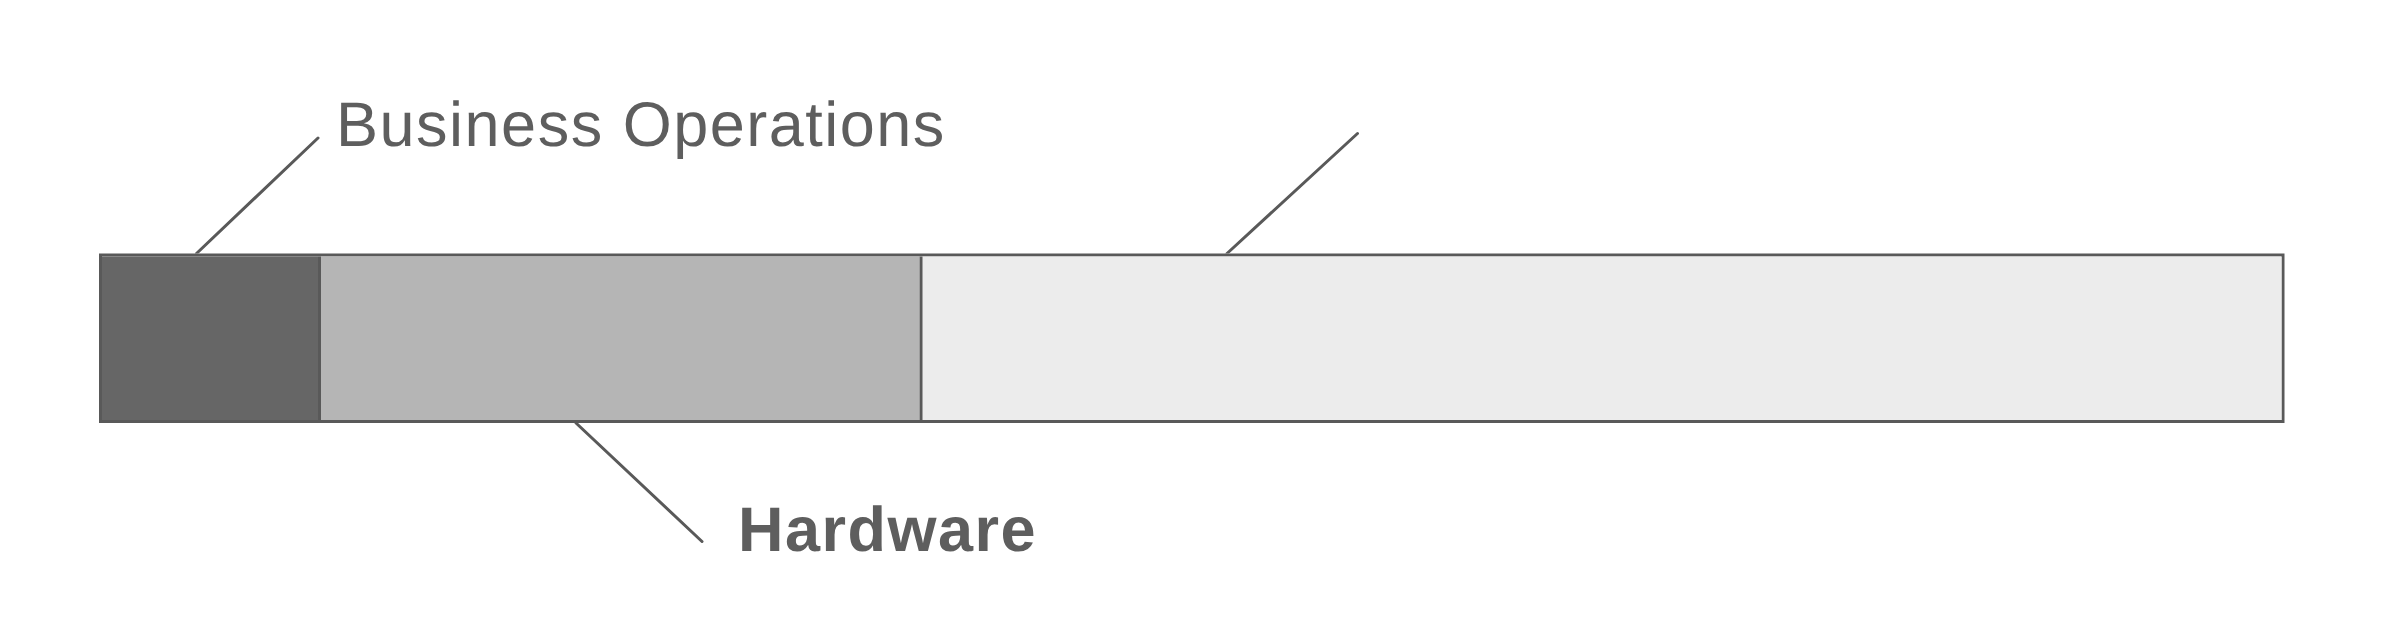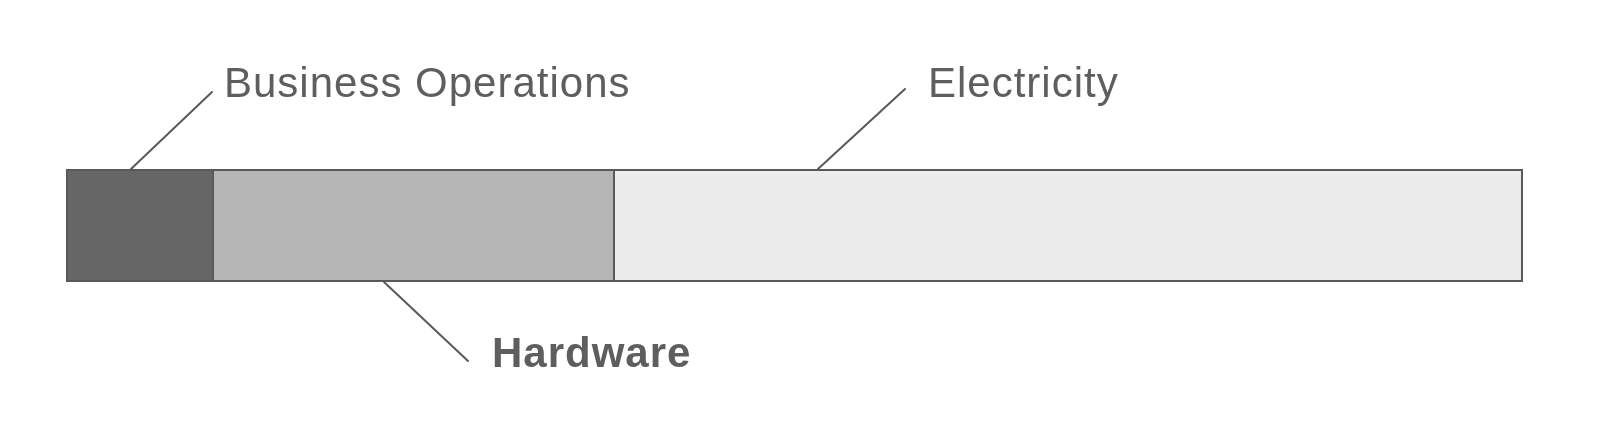--- a/index.html
+++ b/index.html
@@ -62,21 +62,20 @@
     stroke-linecap: round;
   }
 </style>
 </head>
 <body>
 
 <div class="canvas">
 
   <div class="callout-label label-business-operations">Business Operations</div>
 
-  <div class="callout-label label-electricity">Electricity</div>
 
   <div class="callout-label label-hardware">Hardware</div>
 
   <svg class="leaders" viewBox="0 0 1597 426" xmlns="http://www.w3.org/2000/svg">
     <line class="leader-line" x1="131" y1="169" x2="212" y2="92"></line>
     <line class="leader-line" x1="818" y1="169" x2="905" y2="89"></line>
     <line class="leader-line" x1="384" y1="282" x2="468" y2="361"></line>
   </svg>
 
   <div class="bar">

